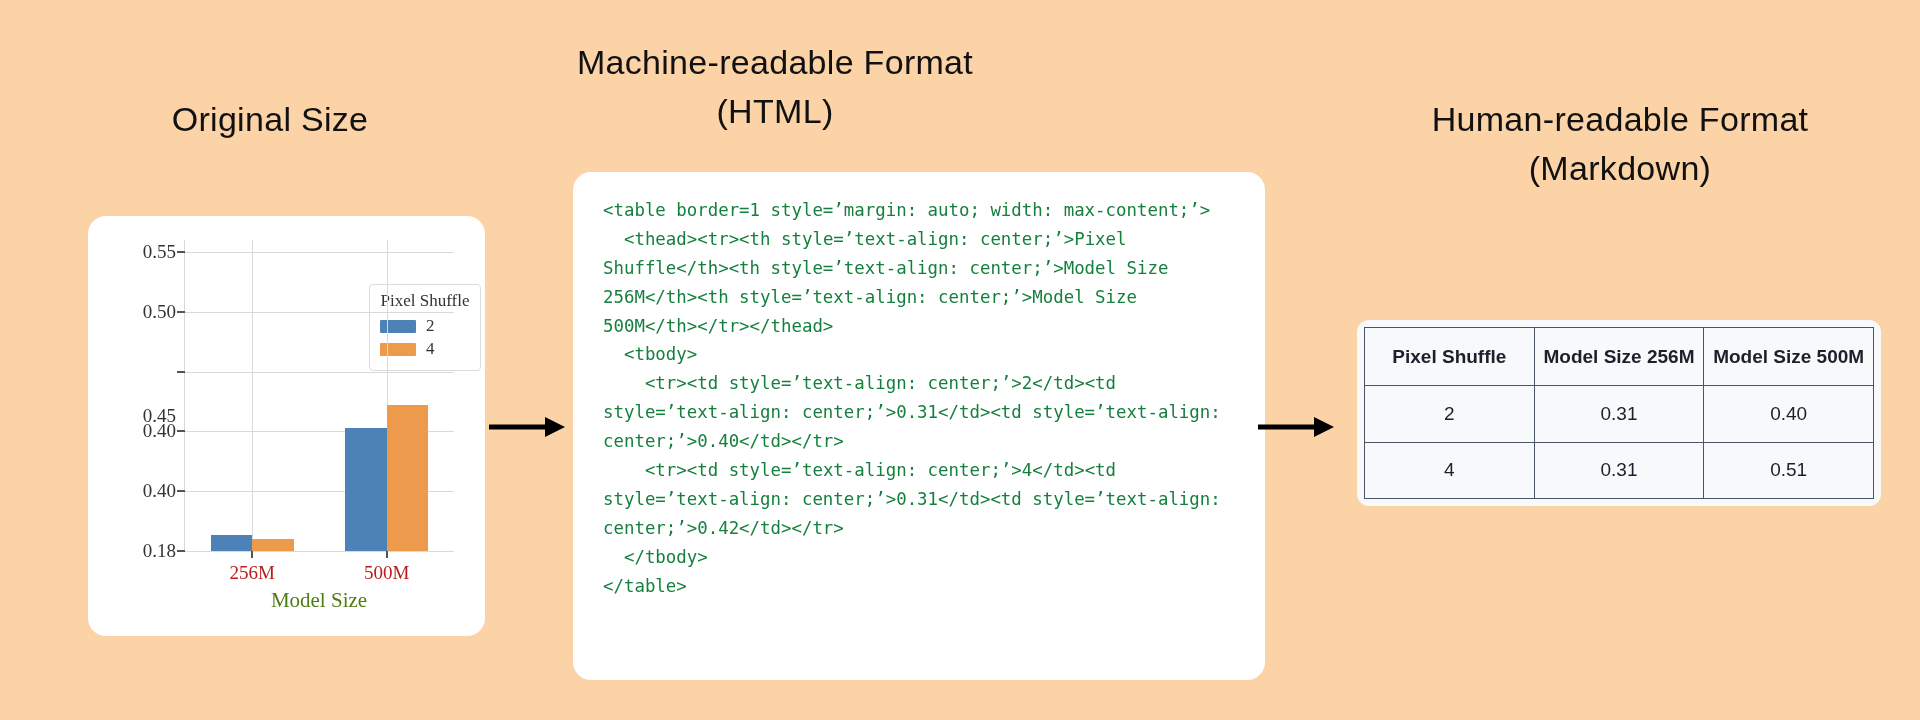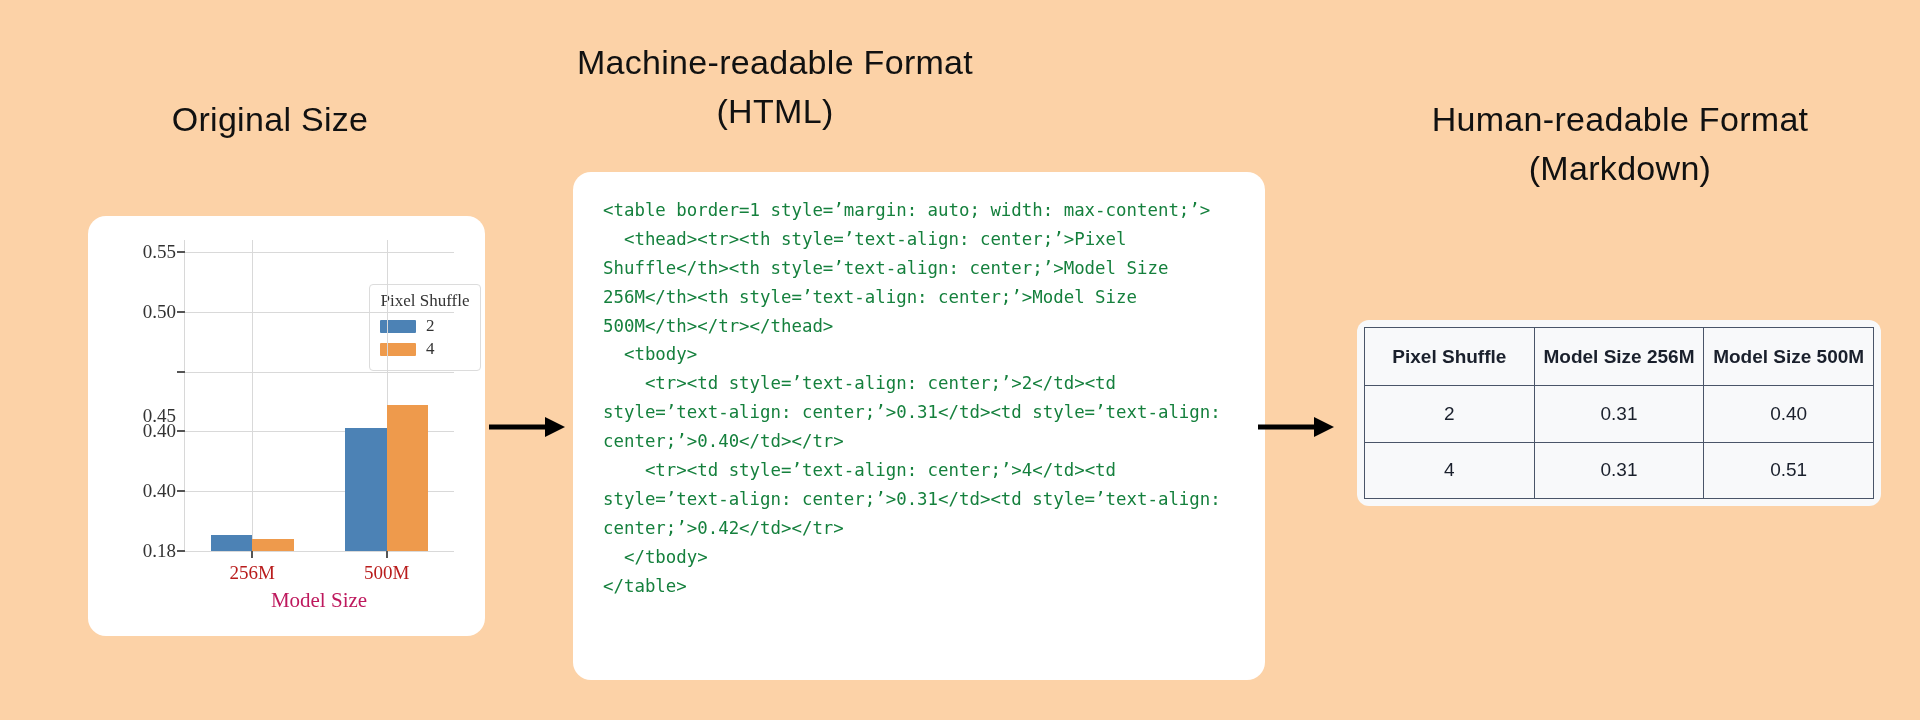--- a/index.html
+++ b/index.html
@@ -95,21 +95,21 @@
     position: absolute;
     bottom: 0;
   }
   #xaxis-title {
     position: absolute;
     left: 96px; width: 270px;
     top: 372px;
     text-align: center;
     font-family: "Liberation Serif", serif;
     font-size: 21px;
-    color: #be185d;
+    color: #4d7c0f;
   }
   
   #chart-legend {
     position: absolute;
     left: 184px; top: 44px;
     width: 112px;
     background: #ffffff;
     border: 1px solid #dcdcdc;
     border-radius: 4px;
     padding: 6px 10px 8px 10px;

